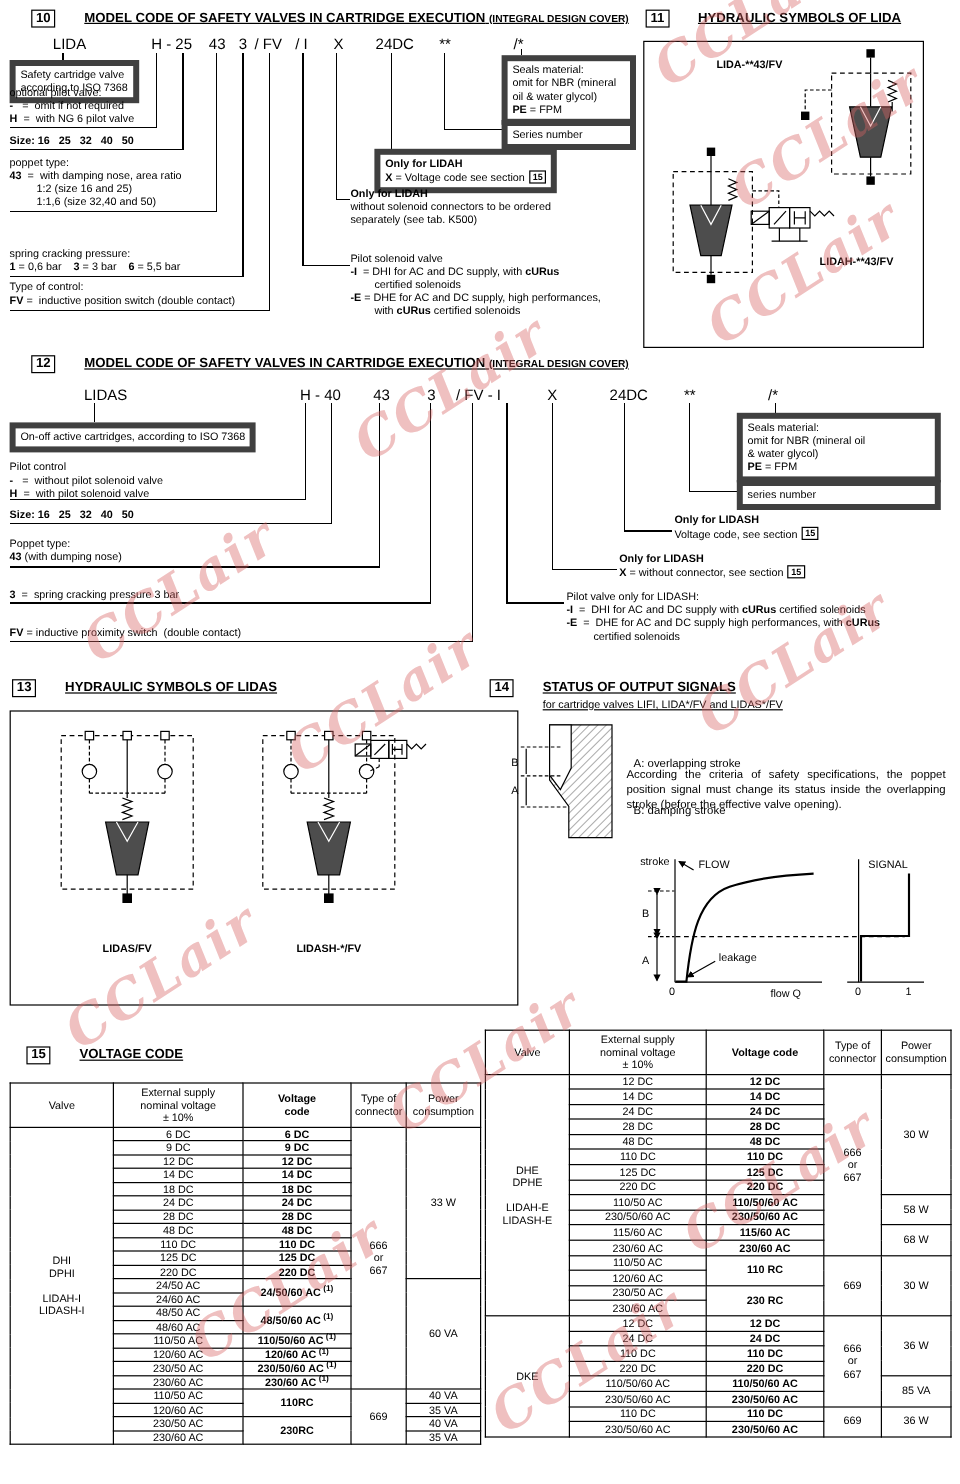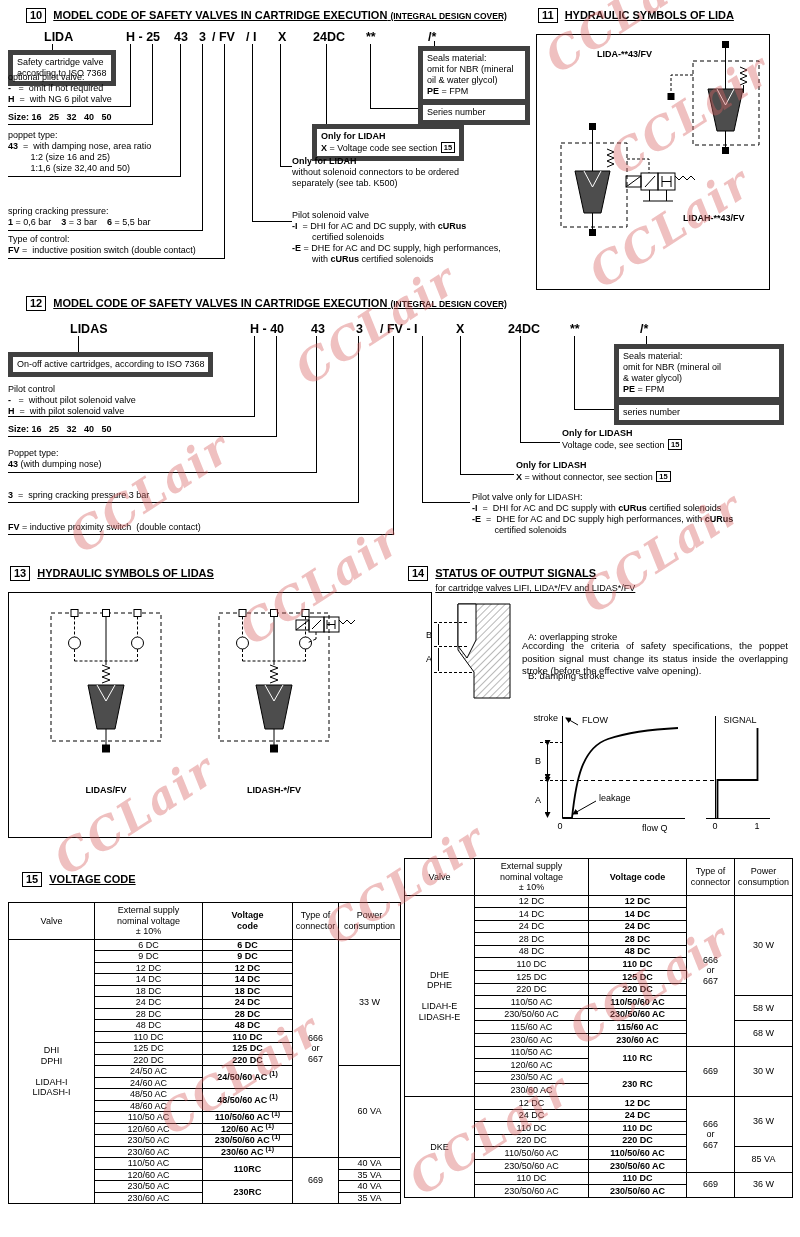--- a/index.html
+++ b/index.html
@@ -1,24 +1,24 @@
 <!DOCTYPE html>
 <html><head>
 <meta charset="utf-8">
 <style>
   * {box-sizing:border-box;}
   body {margin:0; font-family:"Liberation Sans",sans-serif; color:#000; background:#fff;}
   .page {position:relative; width:800px; height:1237px; background:#fff; overflow:hidden;}
   .sec {position:absolute;}
-  .sechead {position:absolute; display:flex; gap:7px; align-items:flex-start;}
+  .sechead {position:absolute; display:flex; gap:24px; align-items:flex-start;}
   .numbox {border:1.5px solid #000; font-weight:bold; font-size:11px; line-height:13px; padding:0 3px; flex:0 0 auto;}
   .sectitle {font-weight:bold; font-size:11px; line-height:14px;text-decoration:underline;}
   .sectitle .small {font-size:8.5px;}
   .sectitle .sub {font-weight:normal; font-size:9px;}
-  .codep {position:absolute; font-weight:bold; font-size:12.5px; white-space:pre;}
+  .codep {position:absolute; font-weight:normal; font-size:12.5px; white-space:pre;}
   .wires {position:absolute; left:0; top:0; pointer-events:none;}
   .wires path {stroke:#000; stroke-width:1; fill:none; shape-rendering:crispEdges;}
   .ann {position:absolute; font-size:9px; line-height:11px; white-space:pre;}
   .b {font-weight:bold;}
   .ann.boxed {border:5px solid #404040; padding:2px 4px; background:transparent;}
   .numref {display:inline-block; border:1px solid #000; font-weight:bold; font-size:7.5px; line-height:9px; padding:0 2px; margin:0 1px; vertical-align:1px;}
   .dbox {position:absolute; border:1.5px solid #000;}
   .dlabel {font:bold 9px "Liberation Sans",sans-serif; fill:#000;}
   .ctxt {font:9px "Liberation Sans",sans-serif; fill:#000;}
   .absfig {position:absolute;}

